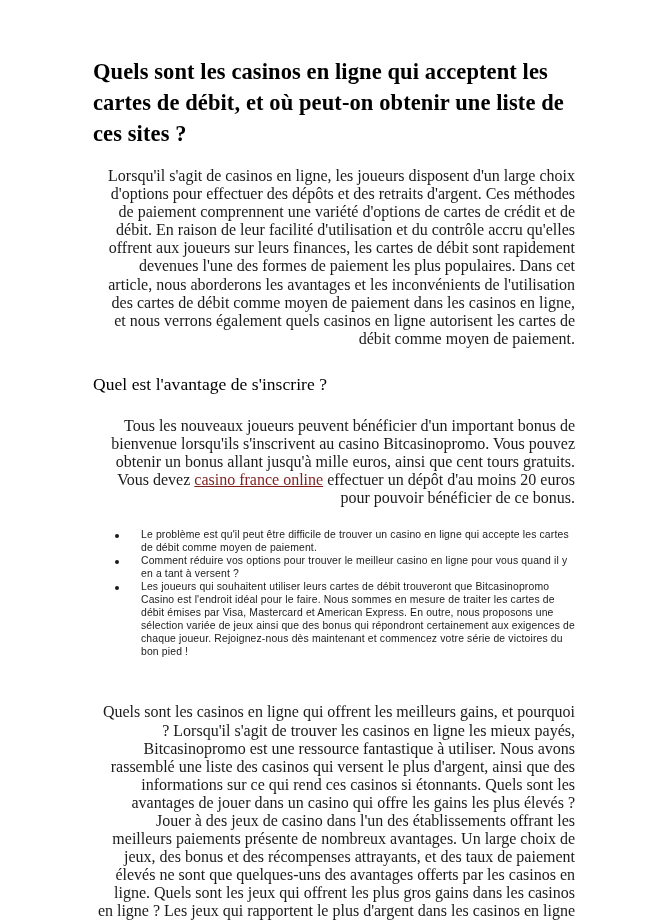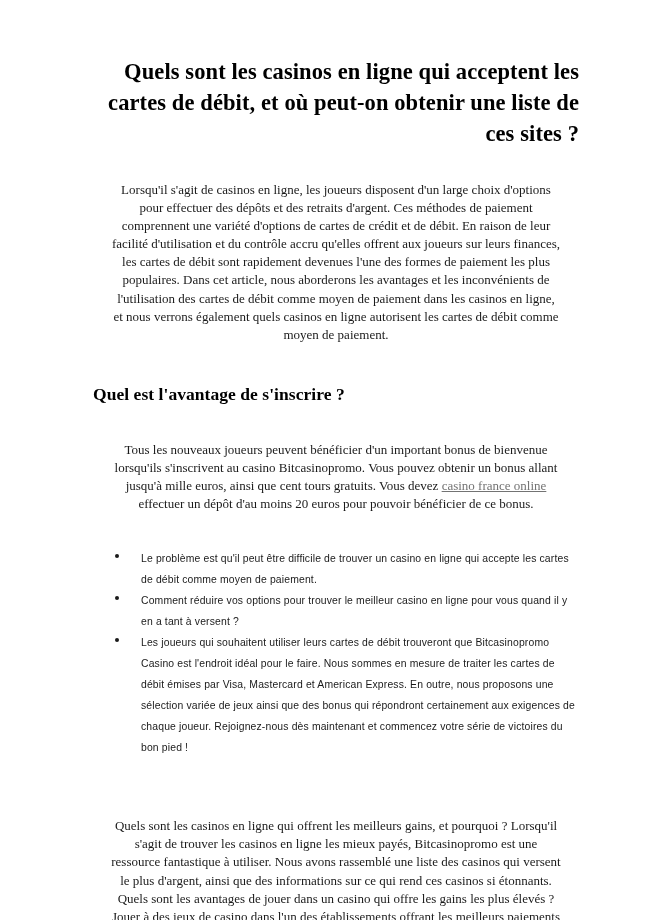--- a/index.html
+++ b/index.html
@@ -28,60 +28,59 @@
     width: 486px;
   }
   h1.doc-title {
     font-family: "Liberation Serif", "DejaVu Serif", serif;
     font-size: 22.5px;
     line-height: 31px;
     font-weight: bold;
     margin: 0 0 0 0;
     letter-spacing: 0.1px;
     color: #000;
-    text-align: right;
   }
   h2.doc-heading {
     font-family: "Liberation Serif", "DejaVu Serif", serif;
     font-size: 17.5px;
     line-height: 25px;
-    font-weight: bold;
+    font-weight: normal;
     margin: 0;
     letter-spacing: 0.05px;
     color: #000;
   }
   p.body-para {
     font-family: "Liberation Serif", "DejaVu Serif", serif;
-    font-size: 13px;
+    font-size: 16px;
     line-height: 18.1px;
-    margin: 18px;
-    text-align: center;
+    margin: 4px;
+    text-align: right;
     color: #1a1a1a;
   }
   .gap-title-p1 { height: 14px; }
   .gap-p1-h1 { height: 20px; }
   .gap-h1-p2 { height: 16px; }
   .gap-p2-list { height: 17px; }
   .gap-list-h2 { height: 22px; }
   .gap-h2-p3 { height: 19px; }
 
   a.inline-link {
-    color: #737373;
+    color: #7f1d1d;
   }
 
   ul.bullet-list {
     margin: 0;
     padding: 0;
     list-style: none;
   }
   ul.bullet-list li {
     position: relative;
     font-family: "Liberation Sans", "DejaVu Sans", sans-serif;
     font-size: 10.4px;
-    line-height: 21px;
+    line-height: 13px;
     color: #1a1a1a;
     padding-left: 48px;
     margin: 0 0 0 0;
     letter-spacing: 0.15px;
   }
   ul.bullet-list li .bullet-dot {
     position: absolute;
     left: 22px;
     top: 5.4px;
     width: 4px;

